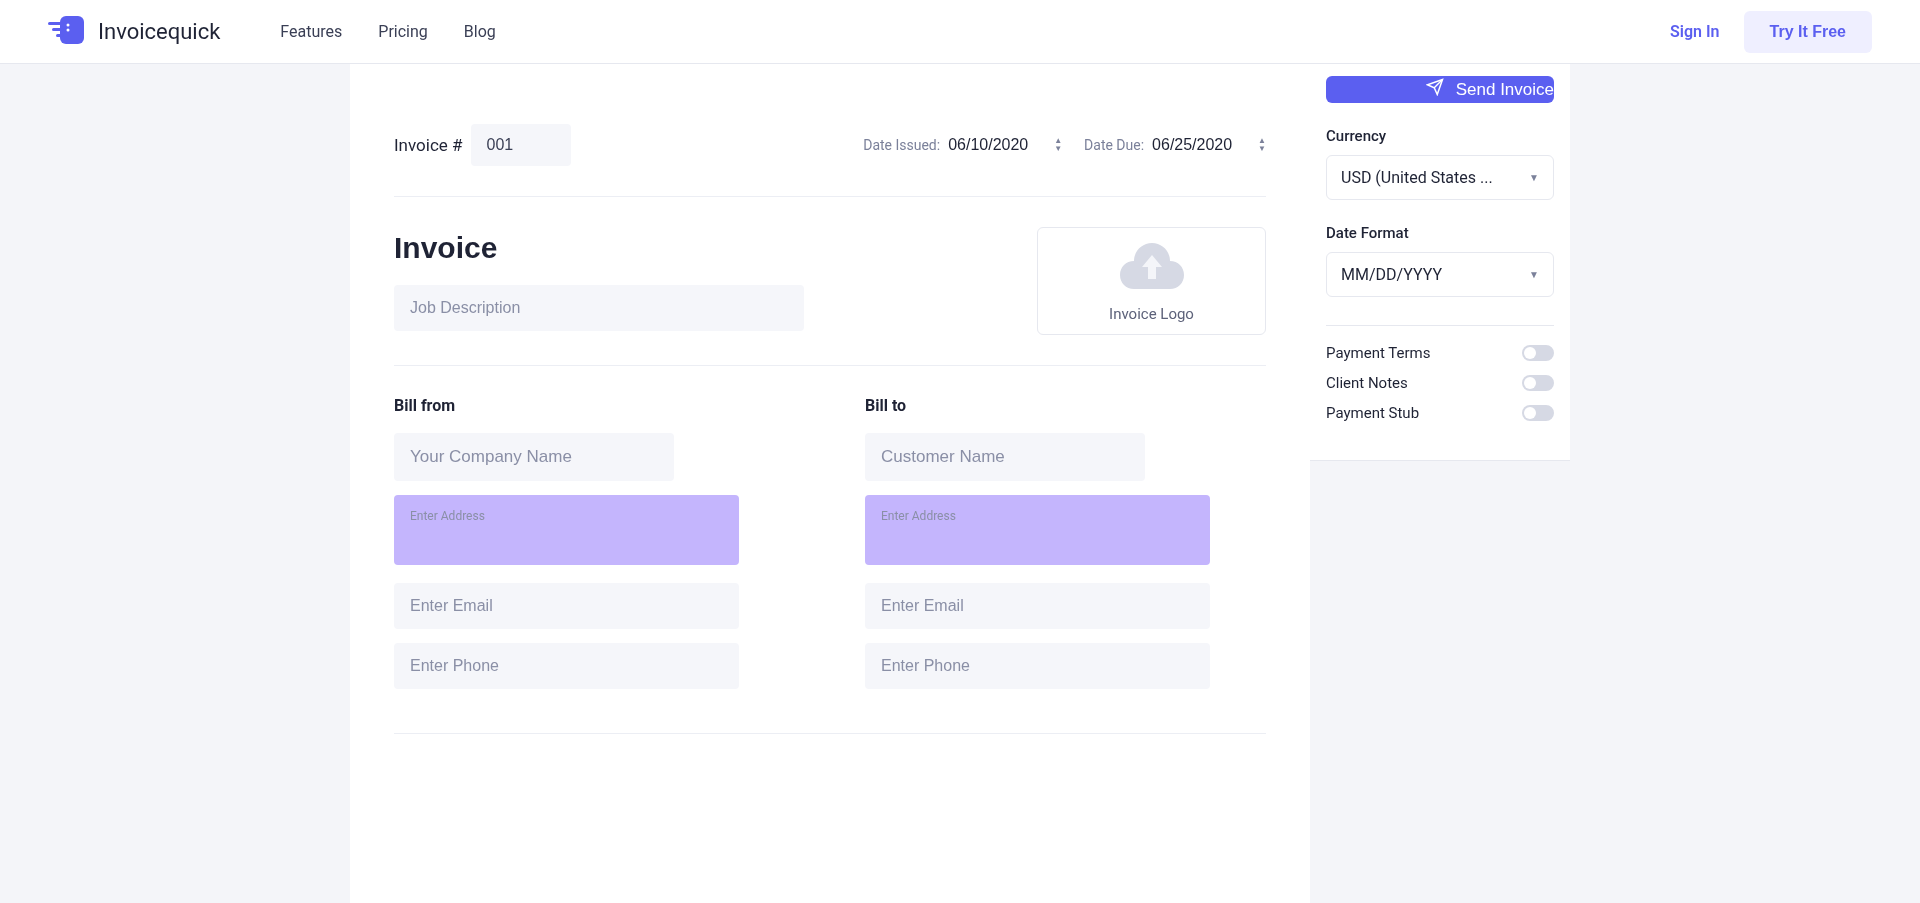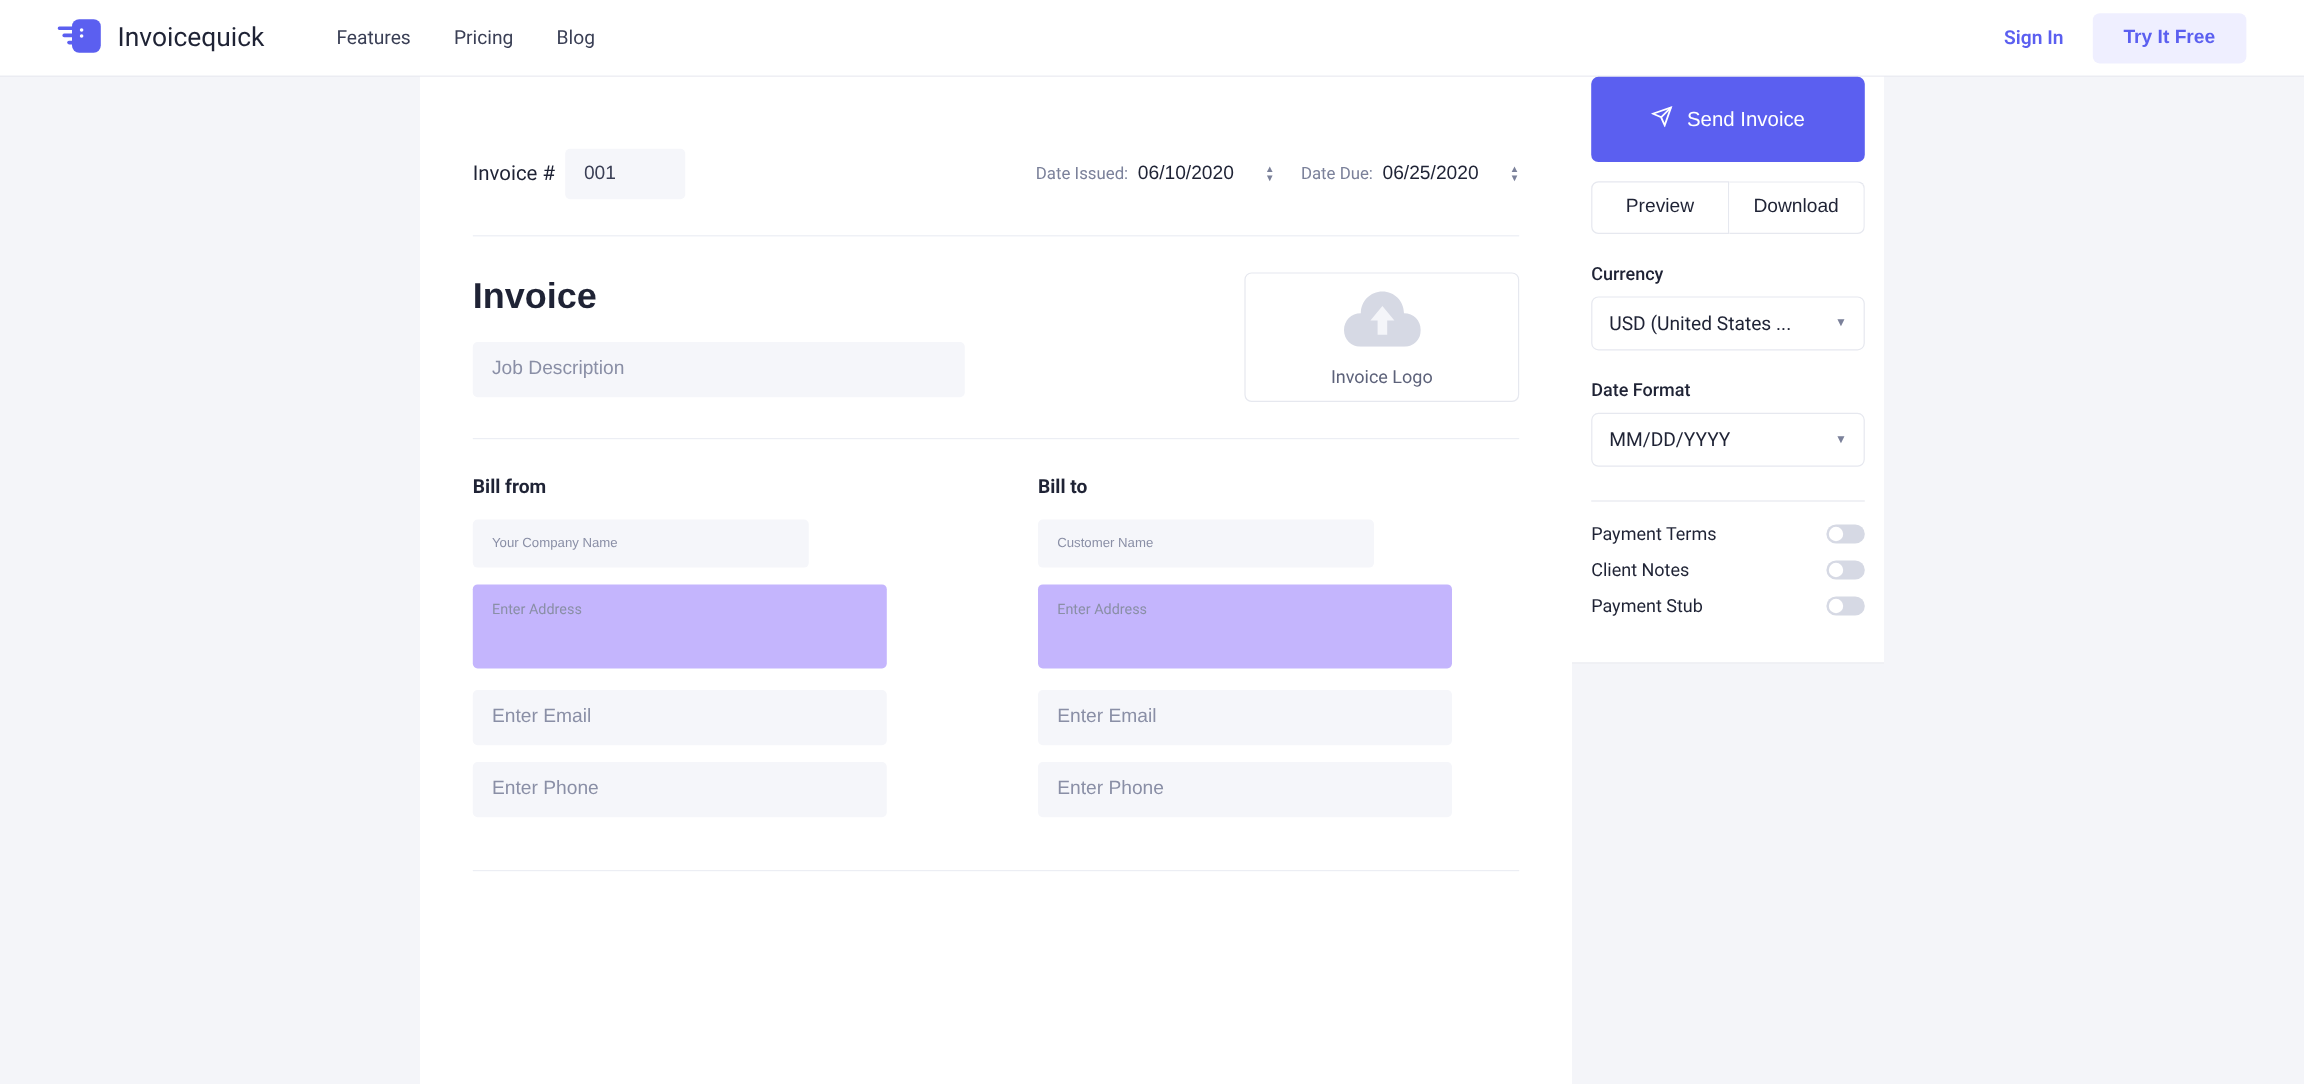--- a/index.html
+++ b/index.html
@@ -132,21 +132,21 @@
 
   
   .bill-row { display: flex; gap: 70px; }
   .bill-col { flex: 1; max-width: 410px; }
   .bill-heading { font-size: 16px; font-weight: 700; margin-bottom: 18px; color: #1f2335; }
   .field-lg {
     background: #f5f6fa;
     border: none;
     border-radius: 4px;
     padding: 14px 16px;
-    font-size: 11px;
+    font-size: 17px;
     color: #3a3f55;
     width: 280px;
     margin-bottom: 14px;
   }
   .field-lg::placeholder { color: #8a8fa6; }
   .field-ta {
     background: #c4b5fd;
     border: none;
     border-radius: 4px;
     padding: 14px 16px;
@@ -173,26 +173,27 @@
 
   
   .send-btn {
     background: #5b5ff0;
     color: #fff;
     font-size: 17px;
     font-weight: 500;
     border: none;
     border-radius: 6px;
     width: 100%;
-    padding: 24px 0;
-    cursor: pointer;
-    display: flex;
-    align-items: center;
-    justify-content: center;
+    padding: 2px 0;
+    cursor: pointer;
+    display: flex;
+    align-items: center;
+    justify-content: flex-end;
     gap: 12px;
+    margin-top: 12px;
   }
   .btn-row { display: flex; margin-top: 16px; gap: 0; }
   .sec-btn {
     flex: 1;
     background: #fff;
     color: #1f2335;
     font-size: 16px;
     border: 1px solid #e6e8ef;
     padding: 12px 0;
     cursor: pointer;
@@ -333,24 +334,20 @@
     <button class="send-btn">
       <span>
         <svg width="18" height="18" viewBox="0 0 24 24" fill="none" stroke="#fff" stroke-width="2">
           <path d="M22 2L11 13"></path>
             <path d="M22 2l-7 20-4-9-9-4 20-7z"></path>
         </svg>
       </span>
       <span>Send Invoice</span>
     </button>
 
-    <div class="btn-row">
-      <button class="sec-btn">Preview</button>
-      <button class="sec-btn">Download</button>
-    </div>
 
     <div class="side-label">Currency</div>
     <div class="select">
       <span class="select-text">USD (United States ...</span>
       <span class="caret">▼</span>
     </div>
 
     <div class="side-label">Date Format</div>
     <div class="select">
       <span class="select-text">MM/DD/YYYY</span>

